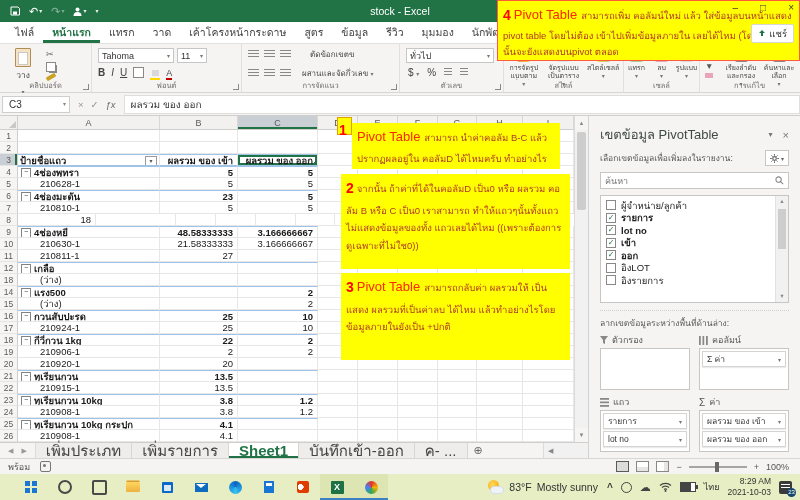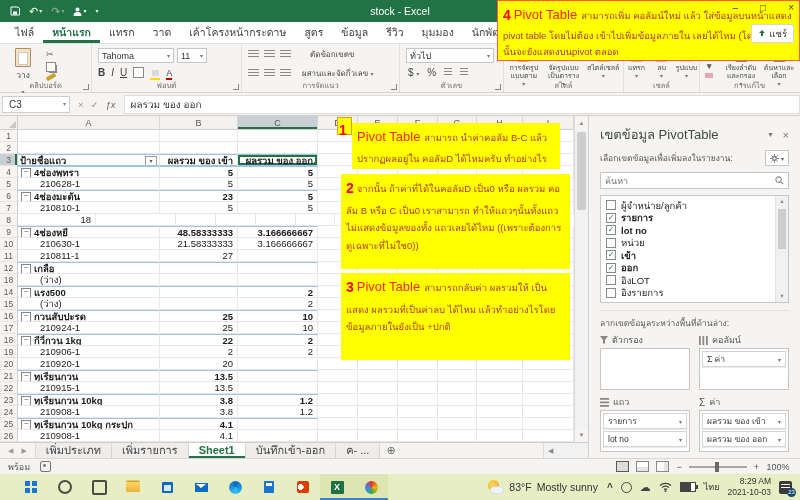--- a/index.html
+++ b/index.html
@@ -121,38 +121,38 @@
   .cols-ic{width:9px;height:9px;background:linear-gradient(to right,#8a8886 2px,transparent 2px) 0 0/3.5px 100%;}
   .rows-ic{width:9px;height:9px;background:linear-gradient(#8a8886 2px,transparent 2px) 0 0/100% 3.5px;}
   .sigma{font-size:10px;color:#555;}
   .defer-row{display:flex;align-items:center;margin-top:8px;border-top:1px solid #e0deda;padding-top:6px;}
   .defer-row .cb{color:#888;}
   .defer-lbl{font-size:8.5px;color:#555;flex:1;}
   .update-btn{font-size:8.5px;color:#a8a6a4;background:#efedeb;border:1px solid #dddbd9;padding:2px 10px;}
   
   .sheetbar{position:absolute;left:0;top:442px;width:588px;height:16px;background:#f5f4f2;border-top:1px solid #cfcecd;display:flex;align-items:stretch;box-sizing:border-box;}
   .snav{display:flex;align-items:center;gap:8px;padding:0 8px;color:#9a9896;font-size:7px;border-right:1px solid #dddbd9;}
-  .stab{padding:0 10px;font-size:11px;line-height:15px;color:#444;border-right:1px solid #d8d6d4;white-space:nowrap;background:#efedeb;}
+  .stab{padding:0 10px;font-size:15px;line-height:15px;color:#444;border-right:1px solid #d8d6d4;white-space:nowrap;background:#efedeb;}
   .stab.active{background:#fff;color:#217346;font-weight:bold;box-shadow:inset 0 -2px 0 #217346;}
   .addsheet{font-size:11px;color:#666;padding:0 6px;line-height:15px;}
   .hscroll{margin-left:auto;width:44px;background:#f1f1f1;border-left:1px solid #dddbd9;display:flex;align-items:center;}
   .hscroll span{font-size:7px;color:#8a8886;padding-left:4px;}
   
   .statusbar{position:absolute;left:0;top:458px;width:800px;height:16px;background:#f5f4f2;border-top:1px solid #d8d6d4;display:flex;align-items:center;font-size:9px;color:#555;box-sizing:border-box;}
   .ready{padding-left:8px;}
   .macro{width:9px;height:9px;border:1px solid #777;border-radius:2px;margin-left:10px;position:relative;}
   .macro::after{content:"";position:absolute;left:2px;top:2px;width:3px;height:3px;border-radius:50%;background:#777;}
   .sb-right{margin-left:auto;display:flex;align-items:center;gap:7px;padding-right:10px;}
   .vi{width:11px;height:9px;border:1px solid #8a8886;background:#fff;}
   .vi.sel{background:#dcdcda;border-color:#5c5a58;}
   .vi.pl{background:linear-gradient(#fff 60%,#e6e5e4 60%);}
   .vi.pb{background:linear-gradient(to right,#fff 60%,#e6e5e4 60%);}
   .zoom-track{width:58px;height:2px;background:#a8a6a4;position:relative;}
   .zoom-thumb{position:absolute;left:26px;top:-4px;width:4px;height:10px;background:#6a6867;}
-  .zoomv{min-width:24px;text-align:center;}
+  .zoomv{min-width:24px;text-align:left;}
   
   .taskbar{position:absolute;left:0;top:474px;width:800px;height:26px;background:#e8eec4;display:flex;align-items:center;box-sizing:border-box;}
   .tb-apps{display:flex;align-items:stretch;height:100%;padding-left:14px;}
   .tb-app{width:34px;display:flex;align-items:center;justify-content:center;height:100%;}
   .tb-app.active{background:#dde5b2;box-shadow:inset 0 -2px 0 #3b82c4;}
   .icon-start{width:12px;height:12px;background:#1976d2;position:relative;}
   .icon-start::after{content:"";position:absolute;inset:0;background:linear-gradient(to right,transparent 5px,#e8eec4 5px,#e8eec4 7px,transparent 7px),linear-gradient(to bottom,transparent 5px,#e8eec4 5px,#e8eec4 7px,transparent 7px);}
   .icon-search{width:10px;height:10px;border:2px solid #4a4a4a;border-radius:50%;}
   .icon-task-view{width:11px;height:11px;border:2px solid #4a4a4a;border-radius:2px;}
   .icon-file-explorer{width:14px;height:10px;background:linear-gradient(#ffd75e,#edb13f);border-radius:1px;box-shadow:0 -2px 0 -0.5px #d99a2e;}
@@ -781,24 +781,20 @@
           <span class="flabel">ผู้จำหน่าย/ลูกค้า</span>
         </div>
         <div class="field on">
           <span class="cb">✓</span>
           <span class="flabel">รายการ</span>
         </div>
         <div class="field on">
           <span class="cb">✓</span>
           <span class="flabel">lot no</span>
         </div>
-        <div class="field">
-          <span class="cb"></span>
-          <span class="flabel">หน่วย</span>
-        </div>
         <div class="field on">
           <span class="cb">✓</span>
           <span class="flabel">เข้า</span>
         </div>
         <div class="field on">
           <span class="cb">✓</span>
           <span class="flabel">ออก</span>
         </div>
         <div class="field">
           <span class="cb"></span>

